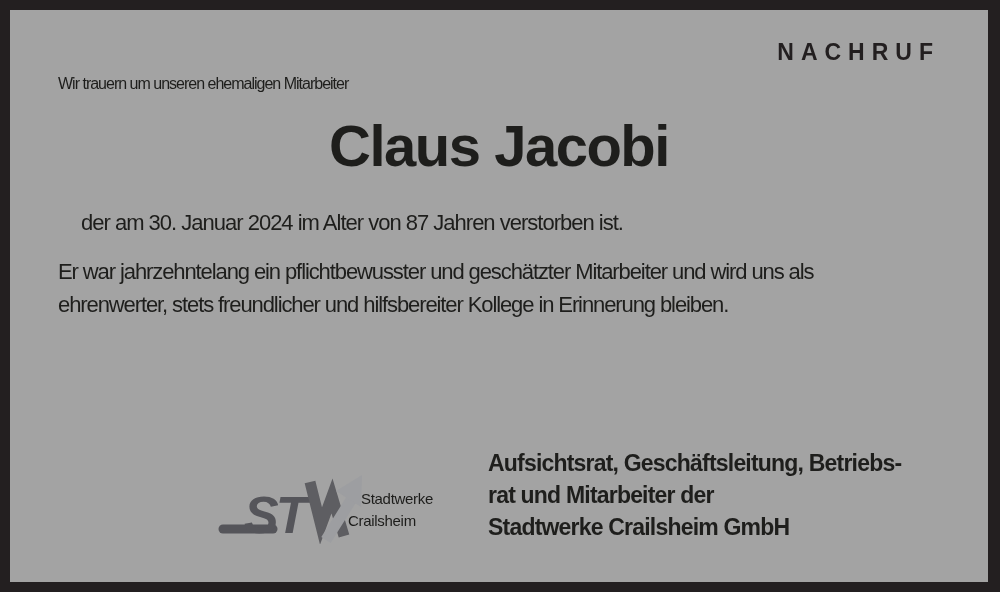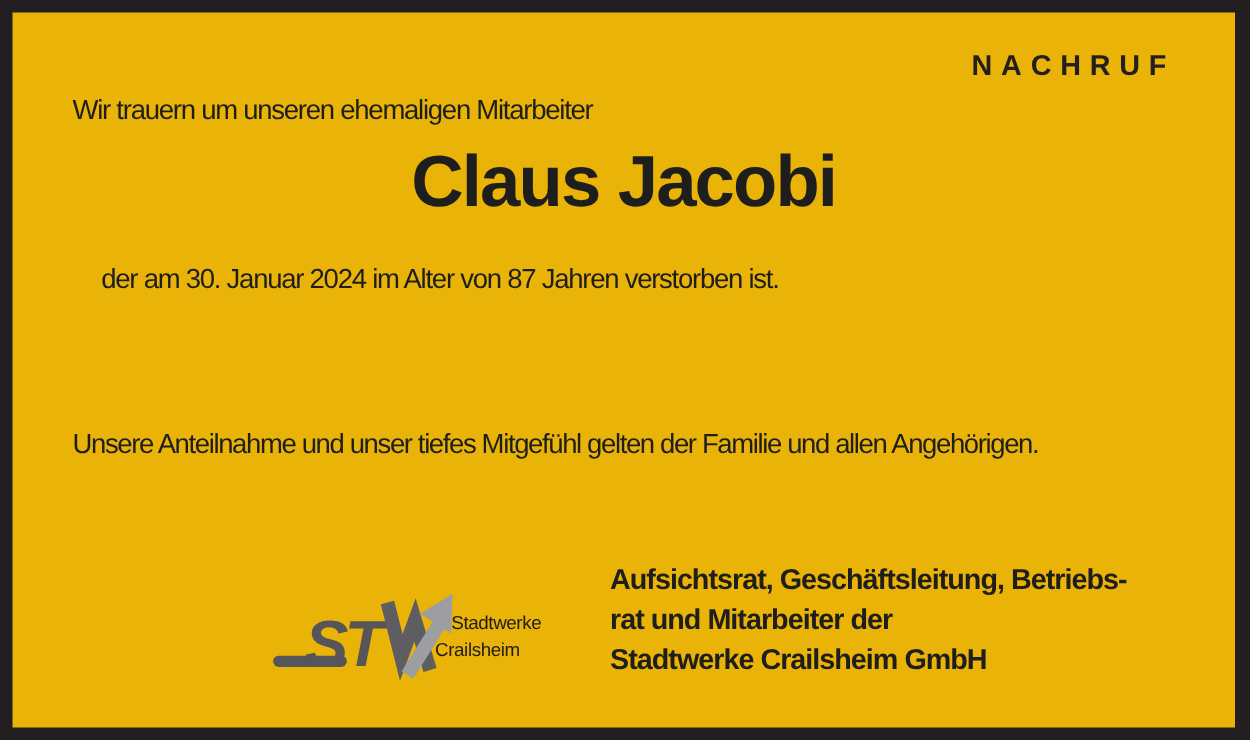--- a/index.html
+++ b/index.html
@@ -11,37 +11,37 @@
     font-family: "Liberation Sans", sans-serif;
     overflow: hidden;
   }
   .card {
     position: absolute;
     left: 0; top: 0;
     width: 978px;   
     height: 572px;  
     border: solid #231f20;
     border-width: 10px 12px 10px 10px;
-    background: #eab308;
+    background: #a3a3a3;
   }
   .kicker {
     position: absolute;
     top: 29px;
     right: 48px;
     font-size: 23px;
     font-weight: bold;
     letter-spacing: 7px;
     color: #231f20;
     white-space: nowrap;
   }
   .intro {
     position: absolute;
     left: 48px;
     top: 65px;
-    font-size: 22px;
+    font-size: 16px;
     letter-spacing: -1px;
     color: #1e1e1c;
     white-space: nowrap;
   }
   .deceased-name {
     position: absolute;
     left: 0;
     top: 103px;
     width: 100%;
     text-align: center;
@@ -115,24 +115,25 @@
 <div class="card">
 
   <div class="kicker">NACHRUF</div>
 
   <div class="intro">Wir trauern um unseren ehemaligen Mitarbeiter</div>
 
   <div class="deceased-name">Claus Jacobi</div>
 
   <div class="death-line">der am 30. Januar 2024 im Alter von 87 Jahren verstorben ist.</div>
 
+  <div class="para para-1">
+    <div>Er war jahrzehntelang ein pflichtbewusster und geschätzter Mitarbeiter und wird uns als</div>
+    <div>ehrenwerter, stets freundlicher und hilfsbereiter Kollege in Erinnerung bleiben.</div>
+  </div>
 
-  <div class="para para-2">
-    <div>Unsere Anteilnahme und unser tiefes Mitgefühl gelten der Familie und allen Angehörigen.</div>
-  </div>
 
   <div class="logo">
     <svg class="logo-mark" viewBox="0 0 152 82" xmlns="http://www.w3.org/2000/svg">
 
       <line x1="8" y1="67" x2="58" y2="67" stroke="#55555a" stroke-width="9" stroke-linecap="round"></line>
 
       <text x="29" y="71" font-family="Liberation Sans, sans-serif" font-size="52" font-weight="bold" font-style="italic" letter-spacing="-3" fill="#55555a">ST</text>
 
       <polyline points="95,20 106,64 117,34 129,74" fill="none" stroke="#5e5e62" stroke-width="11" stroke-linejoin="miter"></polyline>
 

